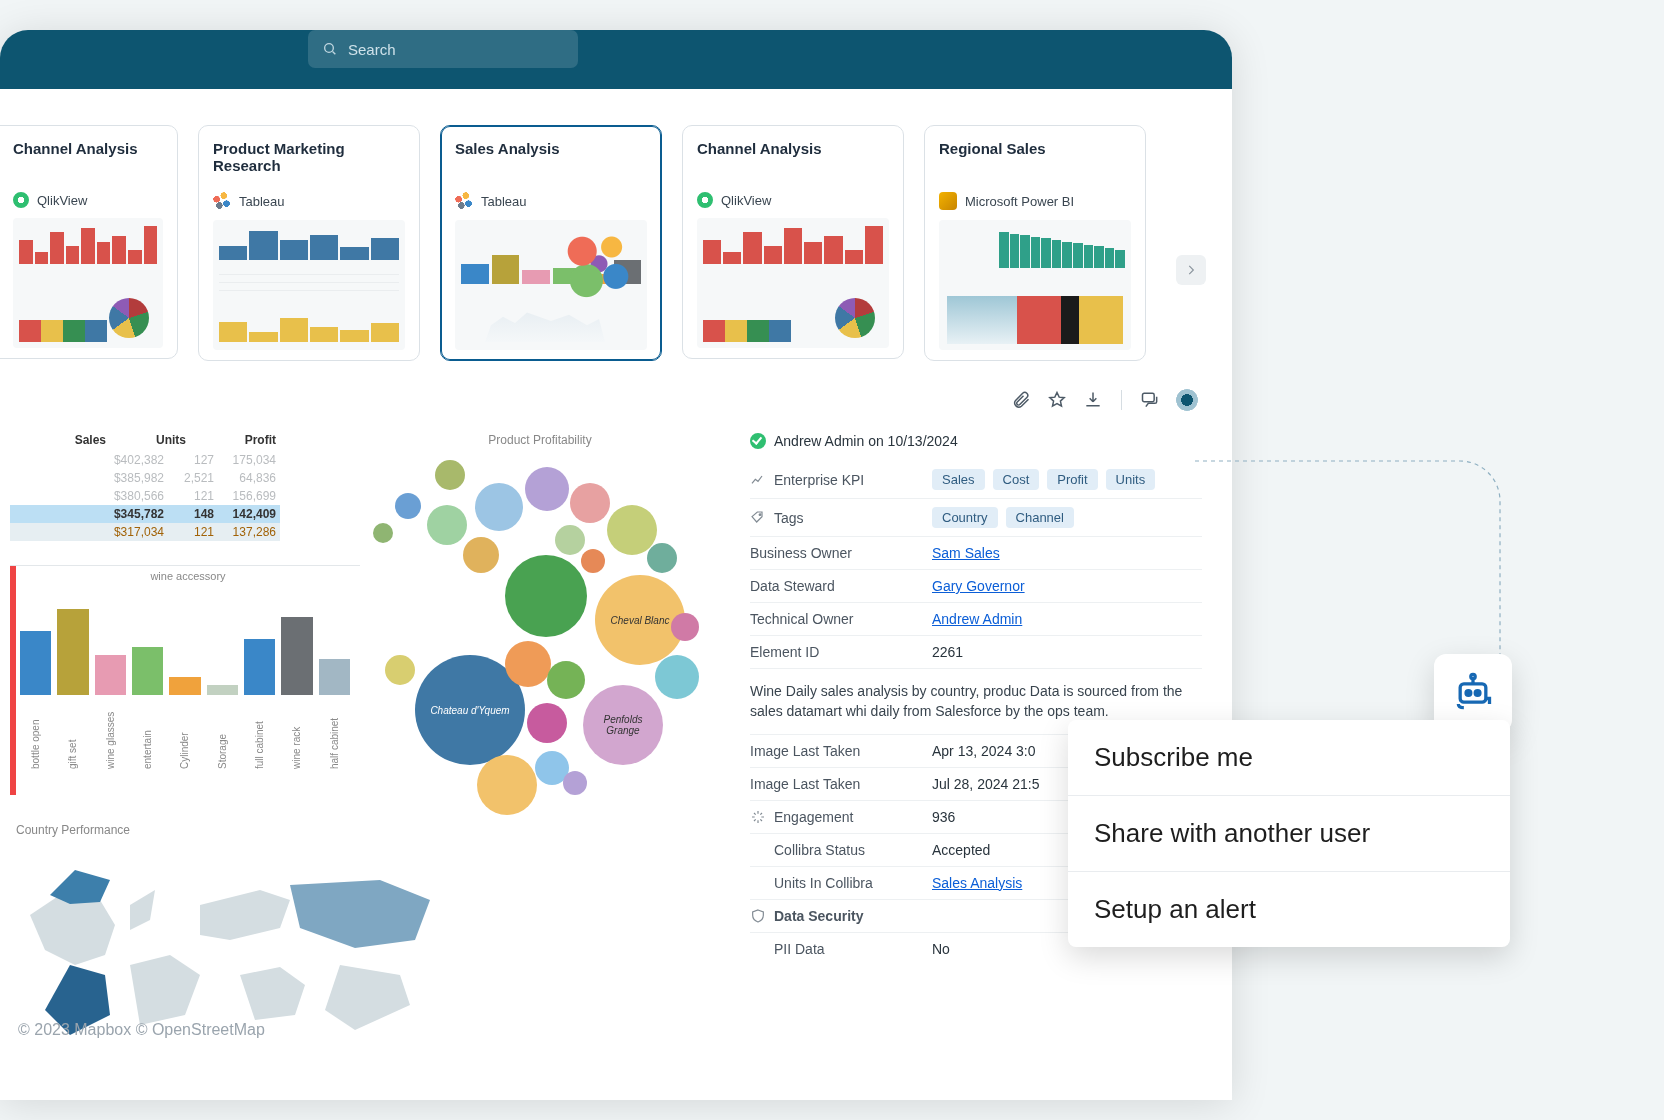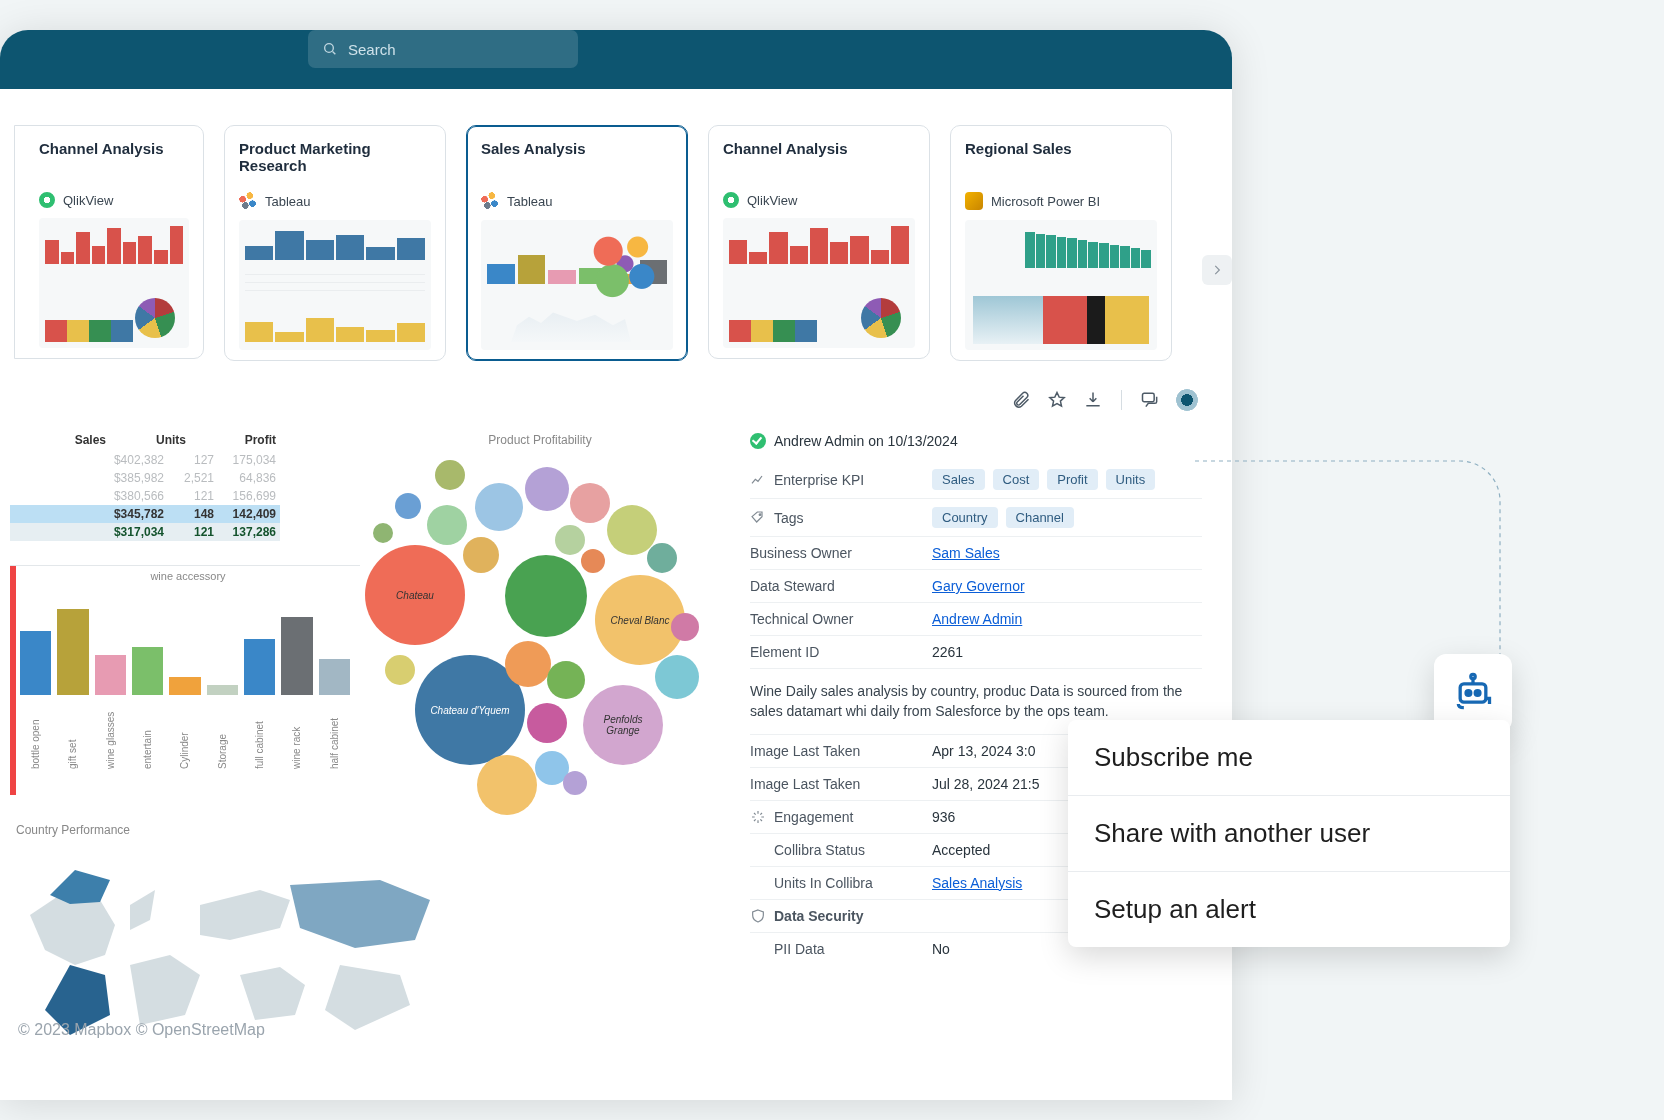--- a/index.html
+++ b/index.html
@@ -56,21 +56,20 @@
   .searchbox .icon { width: 16px; height: 16px; opacity: .9; }
   .searchbox span { font-size: 15px; }
 
   .carousel {
     display: flex;
     gap: 20px;
     align-items: flex-start;
     padding: 36px 0 18px 8px;
     overflow: hidden;
     position: relative;
-    justify-content: flex-end;
   }
   .card {
     width: 222px;
     border: 1px solid var(--card-border);
     border-radius: 10px;
     padding: 14px 14px 10px 14px;
     background: #fff;
     flex: 0 0 auto;
   }
   .card.cut-left {
@@ -152,21 +151,21 @@
   .sales-table .hdr { display:flex; gap: 30px; font-weight:600; color:#333; padding: 0 4px 4px; }
   .sales-table .hdr span:nth-child(1){margin-left:auto; width:62px; text-align:right;}
   .sales-table .hdr span:nth-child(2){width:50px; text-align:right;}
   .sales-table .hdr span:nth-child(3){width:60px; text-align:right;}
   .sales-table .row { display:flex; padding:2px 4px; }
   .sales-table .row span:nth-child(1){margin-left:auto; width:72px; text-align:right;}
   .sales-table .row span:nth-child(2){width:50px; text-align:right;}
   .sales-table .row span:nth-child(3){width:62px; text-align:right;}
   .sales-table .row.faded { color:#b9bcbf; }
   .sales-table .row.hl { background:#bcdff4; color:#333; font-weight:600;}
-  .sales-table .row.hl2 { background:#e6eef2; color:#14532d; font-weight:700;}
+  .sales-table .row.hl2 { background:#e6eef2; color:#a16207; font-weight:400;}
 
   
   .cat-chart {
     margin-top: 24px;
     width: 350px; height: 230px;
     border-top:1px solid #e3e7ea;
     position: relative;
     display:flex;
   }
   .cat-chart .half { flex:1; border-left:6px solid #ef4444; position:relative; }
@@ -506,23 +505,20 @@
             <div class="b">
               <i style="height:36px;background:#a2b7c4"></i>
               <em>half cabinet</em>
             </div>
           </div>
       </div>
 
       <div class="bubble-wrap">
         <div class="bubble-title">Product Profitability</div>
         <div class="bubble-chart">
-          <i class="c" style="left:10px;top:90px;width:100px;height:100px;background:#ef6c57">
-              <span>Chateau</span>
-            </i>
           <i class="c" style="left:60px;top:200px;width:110px;height:110px;background:#3f78a5;color:#fff">
               <span style="color:#fff">Chateau d'Yquem</span>
             </i>
           <i class="c" style="left:240px;top:120px;width:90px;height:90px;background:#f2c26b">
               <span>Cheval Blanc</span>
             </i>
           <i class="c" style="left:228px;top:230px;width:80px;height:80px;background:#d2a6cf">
               <span>Penfolds Grange</span>
             </i>
           <i class="c" style="left:150px;top:100px;width:82px;height:82px;background:#49a251"></i>

